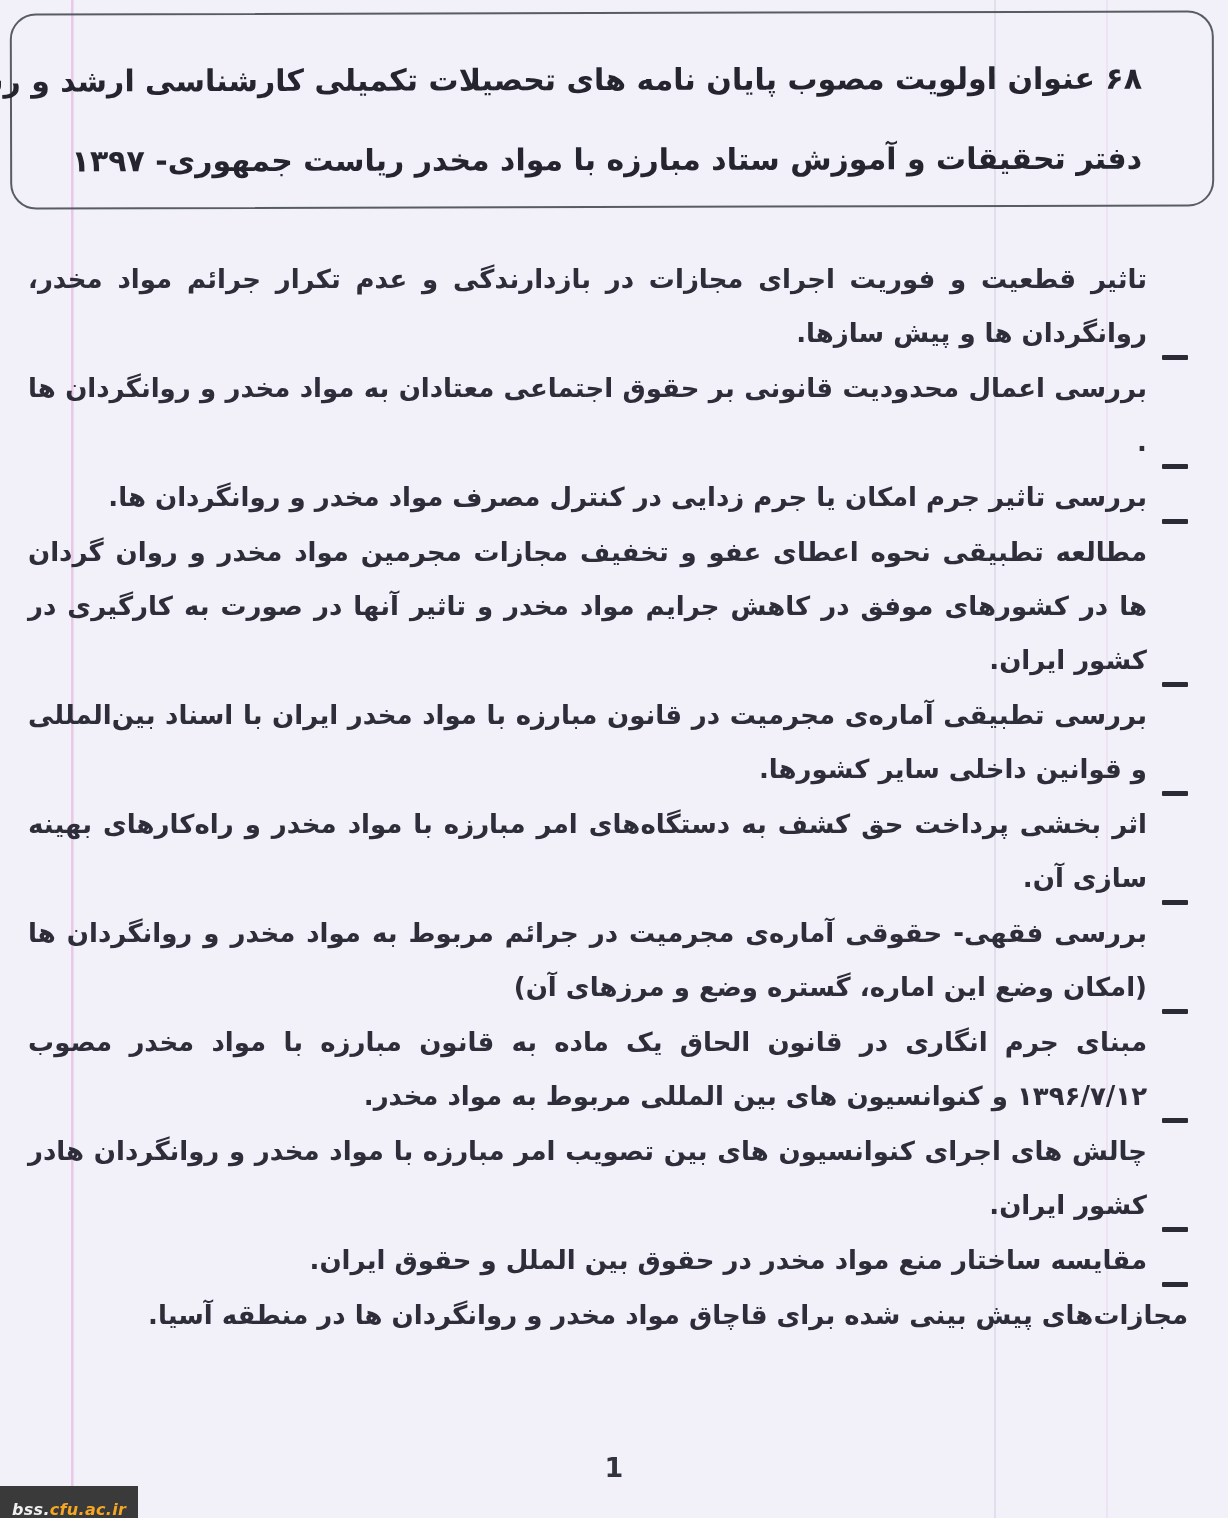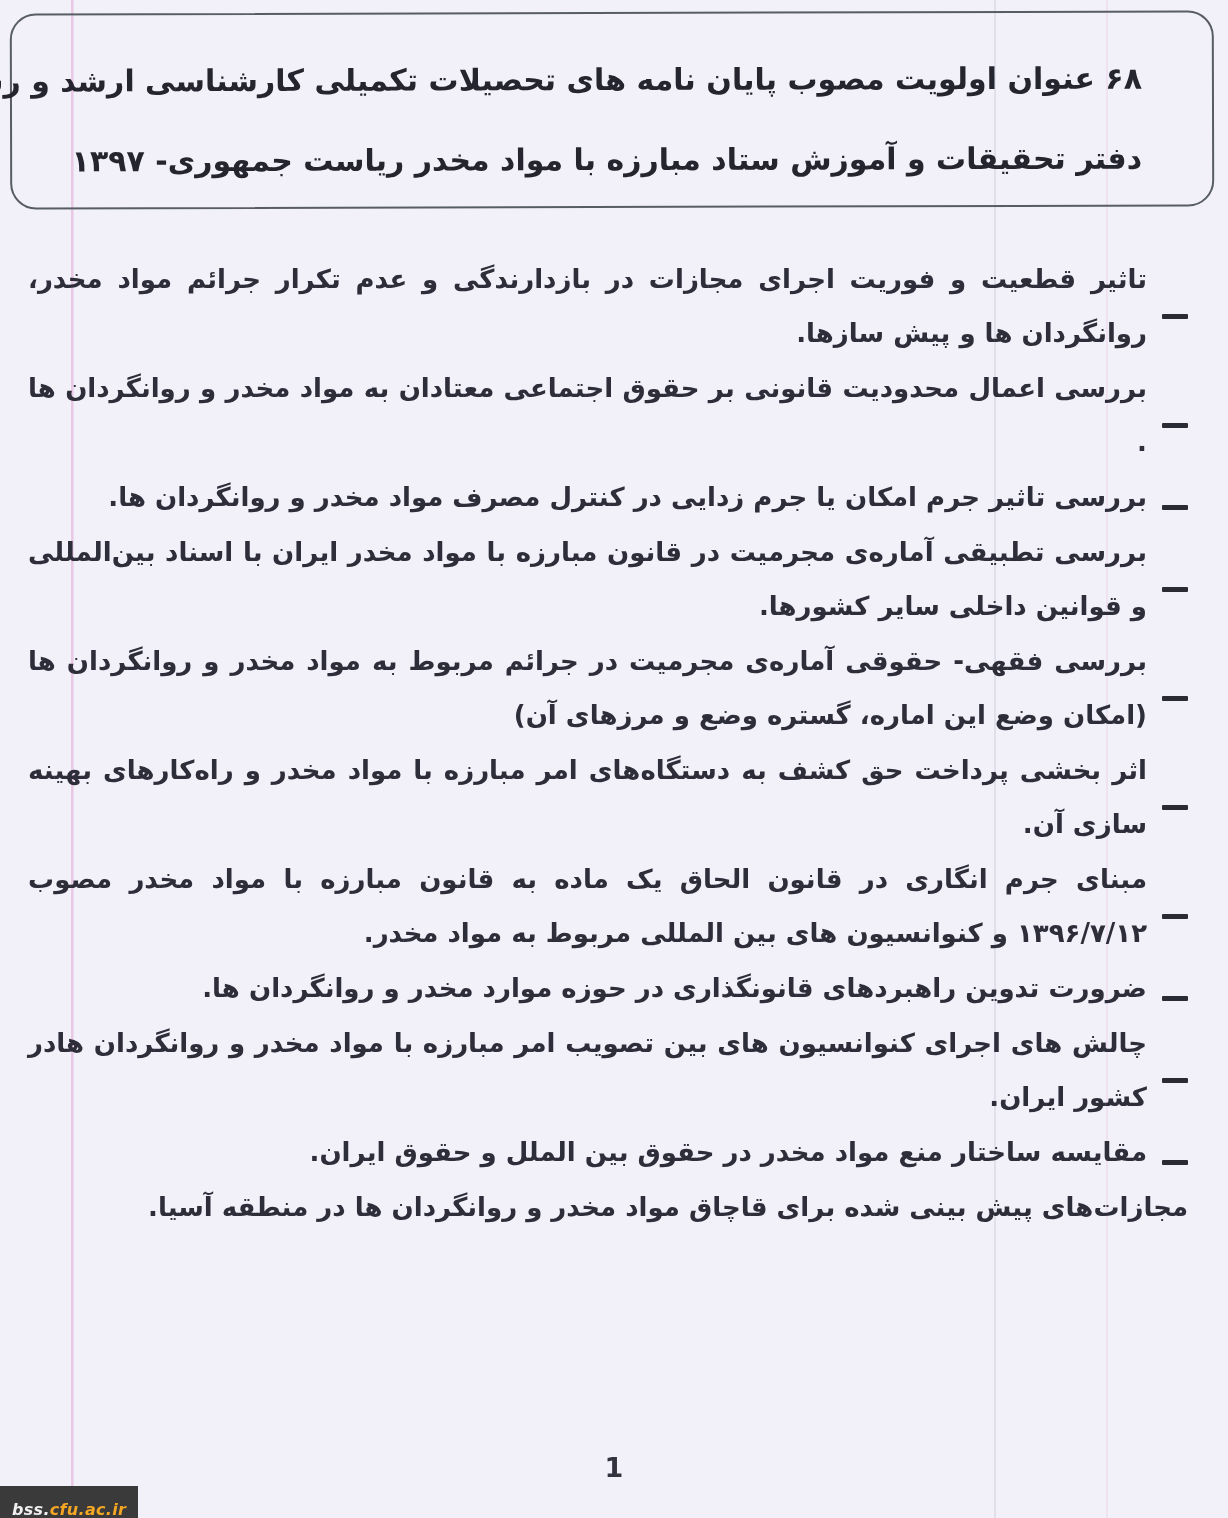--- a/index.html
+++ b/index.html
@@ -56,21 +56,21 @@
   
   .priority-list {
     position: absolute;
     top: 252px;
     right: 40px;
     left: 28px;
   }
   .list-item {
     display: flex;
     direction: rtl;
-    align-items: center;
+    align-items: flex-end;
     margin-bottom: 1px;
   }
   .dash-icon {
     flex: 0 0 26px;
     height: 5px;
     background: #2b2b36;
     border-radius: 1px;
     margin-top: 21px;
     margin-left: 15px;
   }
@@ -132,37 +132,37 @@
       <div class="list-item">
       <div class="dash-icon"></div>
       <div class="item-text">بررسی اعمال محدودیت قانونی بر حقوق اجتماعی معتادان به مواد مخدر و روانگردان ها .</div>
     </div>
       <div class="list-item">
       <div class="dash-icon"></div>
       <div class="item-text">بررسی تاثیر جرم امکان یا جرم زدایی در کنترل مصرف مواد مخدر و روانگردان ها.</div>
     </div>
       <div class="list-item">
       <div class="dash-icon"></div>
+      <div class="item-text">مطالعه تطبیقی نحوه اعطای عفو و تخفیف مجازات مجرمین مواد مخدر و روان گردان ها در کشورهای موفق در کاهش جرایم مواد مخدر و تاثیر آنها در صورت به کارگیری در کشور ایران.</div>
+    </div>
+      <div class="list-item">
+      <div class="dash-icon"></div>
       <div class="item-text">بررسی تطبیقی آماره‌ی مجرمیت در قانون مبارزه با مواد مخدر ایران با اسناد بین‌المللی و قوانین داخلی سایر کشورها.</div>
+    </div>
+      <div class="list-item">
+      <div class="dash-icon"></div>
+      <div class="item-text">اثر بخشی پرداخت حق کشف به دستگاه‌های امر مبارزه با مواد مخدر و راه‌کارهای بهینه سازی آن.</div>
     </div>
       <div class="list-item">
       <div class="dash-icon"></div>
       <div class="item-text">بررسی فقهی- حقوقی آماره‌ی مجرمیت در جرائم مربوط به مواد مخدر و روانگردان ها (امکان وضع این اماره، گستره وضع و مرزهای آن)</div>
     </div>
       <div class="list-item">
       <div class="dash-icon"></div>
-      <div class="item-text">اثر بخشی پرداخت حق کشف به دستگاه‌های امر مبارزه با مواد مخدر و راه‌کارهای بهینه سازی آن.</div>
-    </div>
-      <div class="list-item">
-      <div class="dash-icon"></div>
       <div class="item-text">مبنای جرم انگاری در قانون الحاق یک ماده به قانون مبارزه با مواد مخدر مصوب ۱۳۹۶/۷/۱۲ و کنوانسیون های بین المللی مربوط به مواد مخدر.</div>
-    </div>
-      <div class="list-item">
-      <div class="dash-icon"></div>
-      <div class="item-text">ضرورت تدوین راهبردهای قانونگذاری در حوزه موارد مخدر و روانگردان ها.</div>
     </div>
       <div class="list-item">
       <div class="dash-icon"></div>
       <div class="item-text">چالش های اجرای کنوانسیون های بین تصویب امر مبارزه با مواد مخدر و روانگردان هادر کشور ایران.</div>
     </div>
       <div class="list-item">
       <div class="dash-icon"></div>
       <div class="item-text">مقایسه ساختار منع مواد مخدر در حقوق بین الملل و حقوق ایران.</div>
     </div>
       <div class="list-item">

